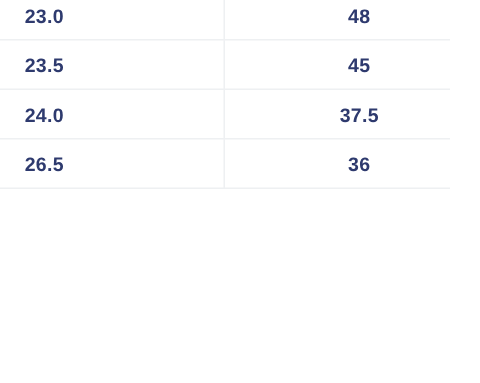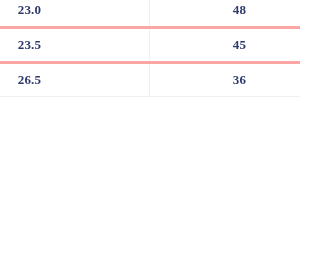--- a/index.html
+++ b/index.html
@@ -7,41 +7,41 @@
     padding: 0;
     background: #ffffff;
   }
 
   #screenshot {
     position: relative;
     width: 300px;
     height: 255px;
     overflow: hidden;
     background: #ffffff;
-    font-family: Liberation Serif, serif;
+    font-family: Liberation Sans, sans-serif;
   }
 
   
   #size-table {
     position: absolute;
     left: 0;
     top: -6px;
     width: 300px;
     border-collapse: collapse;
     table-layout: fixed;
   }
 
   #size-table tr {
     height: 32px;
   }
 
   #size-table td {
     height: 32px;
     padding: 0;
-    border-top: 3px solid #fca5a5;
+    border-top: 1px solid #fca5a5;
     border-bottom: 1px solid #eef0f2;
     text-align: center;
     vertical-align: middle;
     font-size: 13px;
     font-weight: 600;
     color: #2e3a6e;
     letter-spacing: 0.2px;
     background: #ffffff;
     white-space: nowrap;
   }
@@ -94,20 +94,28 @@
 
       <tr>
         <td class="col-cm">
           <span class="cell-text">23.5</span>
         </td>
         <td class="col-eu">
           <span class="cell-text">45</span>
         </td>
       </tr>
 
+      <tr>
+        <td class="col-cm">
+          <span class="cell-text">24.0</span>
+        </td>
+        <td class="col-eu">
+          <span class="cell-text">37.5</span>
+        </td>
+      </tr>
 
 
 
 
 
       <tr>
         <td class="col-cm">
           <span class="cell-text">26.5</span>
         </td>
         <td class="col-eu">

